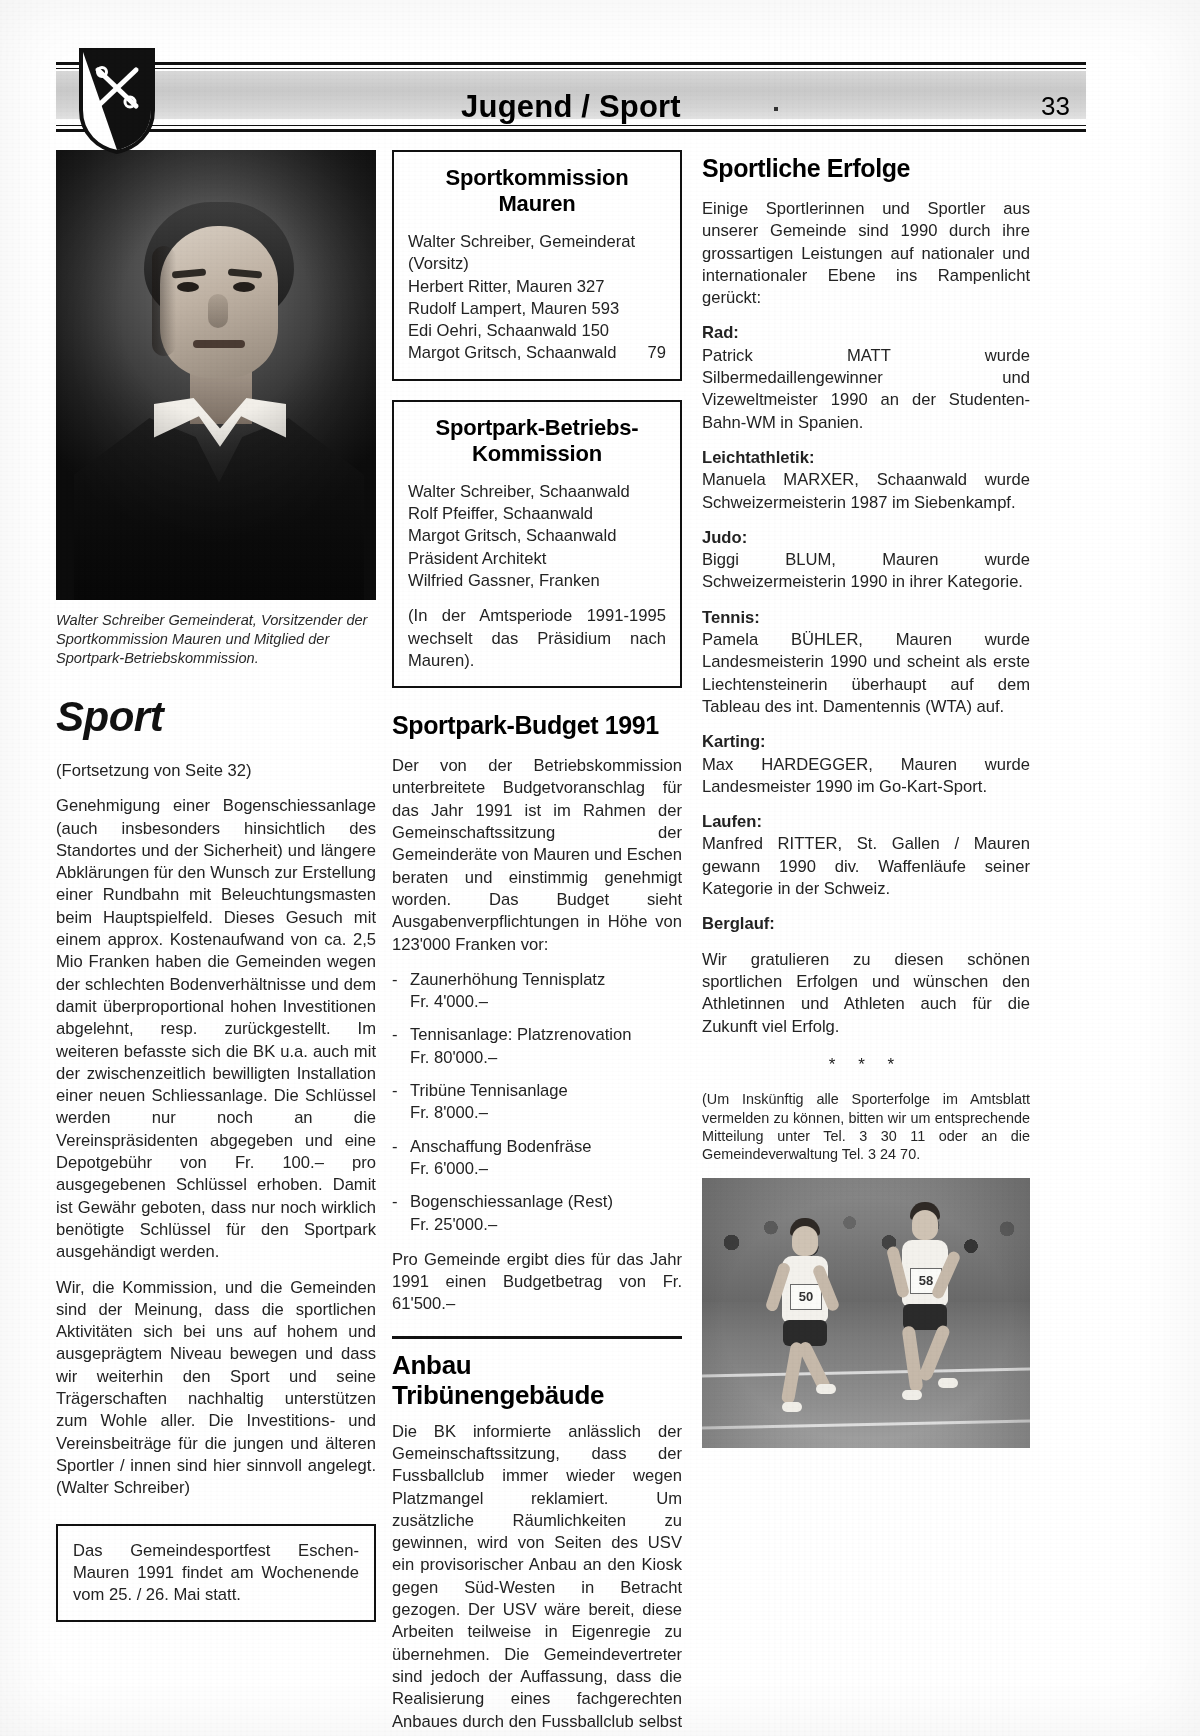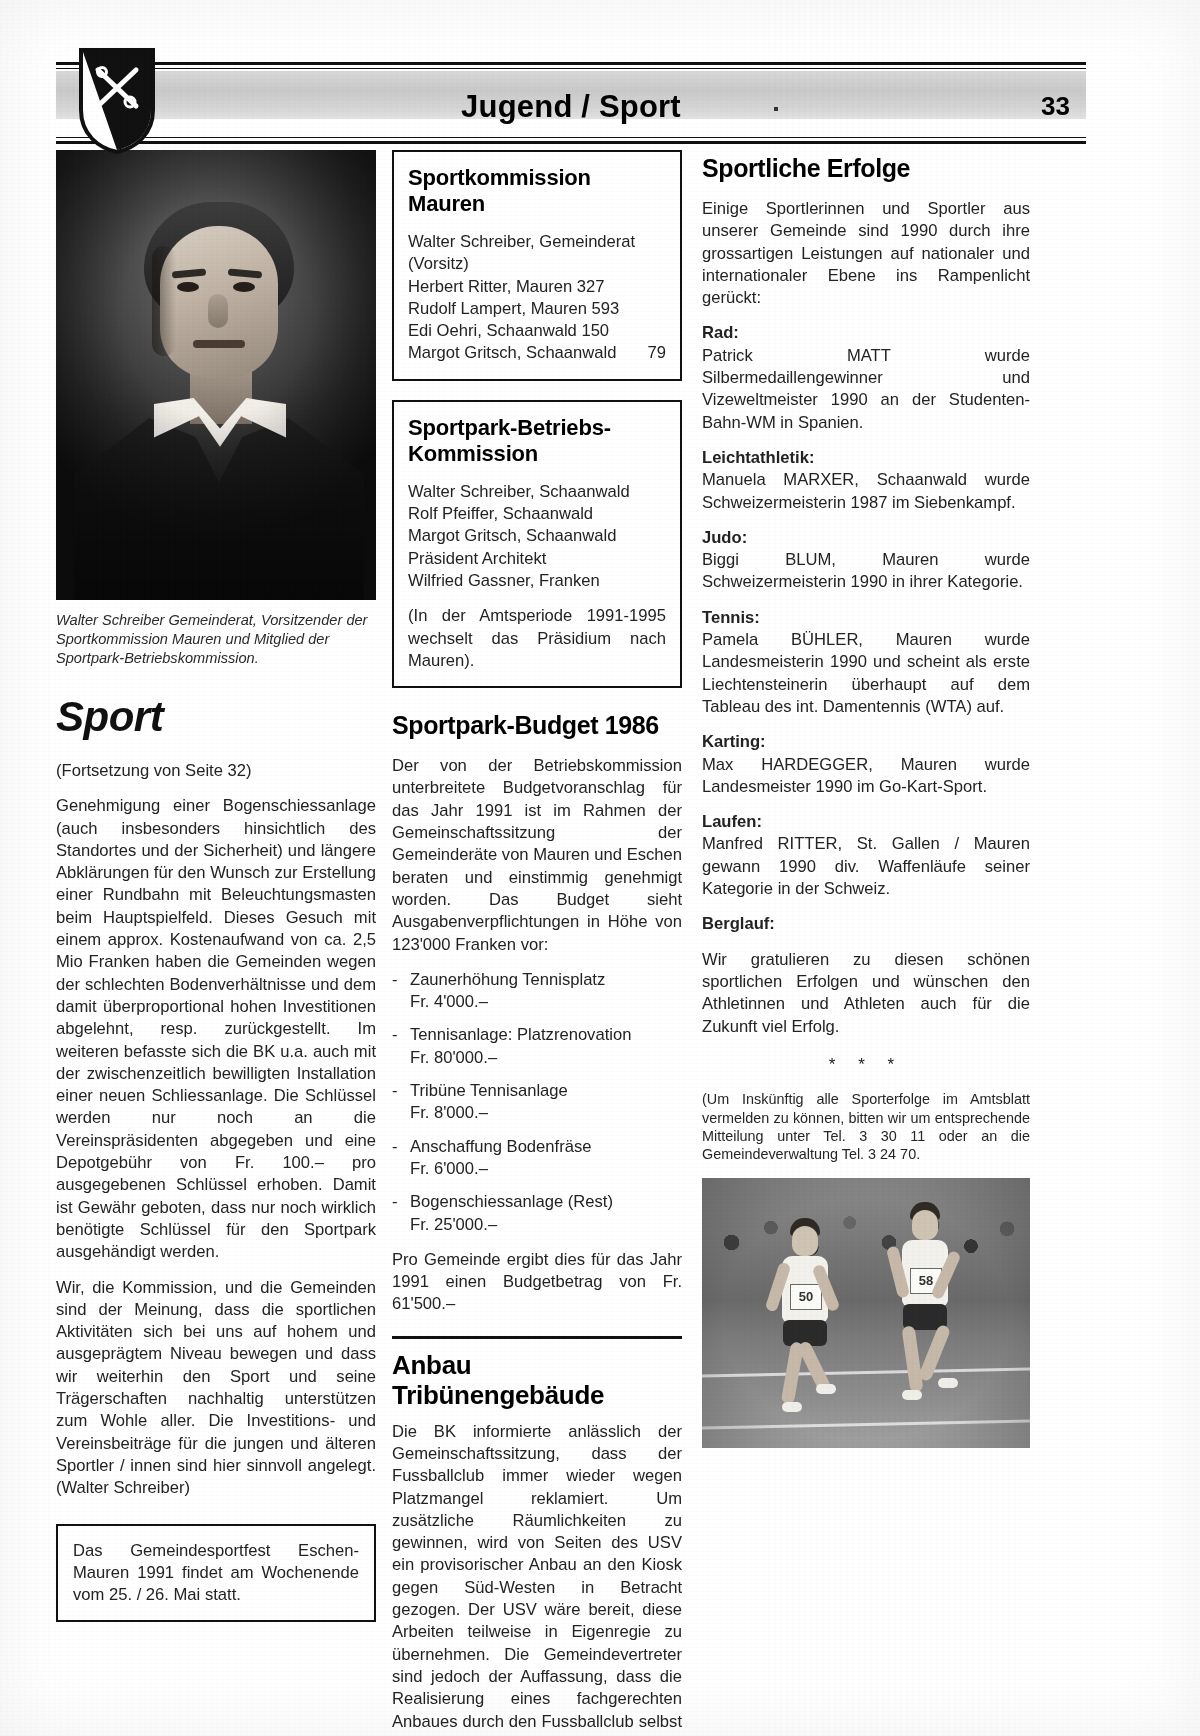--- a/index.html
+++ b/index.html
@@ -35,21 +35,21 @@
     box-shadow: inset 0 0 70px rgba(0,0,0,0.055);
     z-index: 41;
   }
 
   
   .masthead {
     position: absolute;
     left: 56px;
     top: 62px;
     width: 1030px;
-    height: 82px;
+    height: 70px;
   }
   .rule-top, .rule-bot {
     position: absolute;
     left: 0;
     width: 1030px;
     background: #111;
   }
   .rule-top { top: 0; height: 3px; }
   .rule-top2 { position:absolute; left:0; top:6px; width:1030px; height:1px; background:#111; }
   .rule-bot { bottom: 0; height: 3px; }
@@ -77,21 +77,21 @@
     left: 718px;
     top: 36px;
     width: 4px; height: 4px;
     background: #333;
   }
   .page-num {
     position: absolute;
     right: 16px;
     top: 20px;
     font-size: 26px;
-    font-weight: bold;
+    font-weight: normal;
     color: #000;
   }
 
   
   .crest {
     position: absolute;
     left: 78px;
     top: 48px;
     width: 78px;
     height: 106px;
@@ -216,21 +216,21 @@
     padding: 13px 14px 14px 14px;
     margin-bottom: 19px;
     background: #fff;
   }
   .box h2 {
     margin: 0 0 14px 0;
     font-size: 22px;
     line-height: 26px;
     font-weight: bold;
     letter-spacing: -.2px;
-    text-align: left;
+    text-align: center;
     color: #000;
   }
   .box .line { display: block; text-align: left; }
   .box .line.spread {
     display: flex;
     justify-content: space-between;
   }
   .box .para { text-align: justify; margin-top: 13px; }
 
   .note-box {
@@ -456,21 +456,21 @@
       <h2>Sportpark-Betriebs-Kommission</h2>
       <span class="line">Walter Schreiber, Schaanwald</span>
       <span class="line">Rolf Pfeiffer, Schaanwald</span>
       <span class="line">Margot Gritsch, Schaanwald</span>
       <span class="line">Präsident Architekt</span>
       <span class="line">Wilfried Gassner, Franken</span>
       <div class="para">(In der Amtsperiode 1991-1995 wechselt das Präsidium nach Mauren).</div>
     </div>
 
     <div>
-      <h1 class="big">Sportpark-Budget 1986</h1>
+      <h1 class="big">Sportpark-Budget 1991</h1>
       <p>Der von der Betriebskommission unterbreitete Budgetvoranschlag für das Jahr 1991 ist im Rahmen der Gemeinschaftssitzung der Gemeinderäte von Mauren und Eschen beraten und einstimmig genehmigt worden. Das Budget sieht Ausgabenverpflichtungen in Höhe von 123'000 Franken vor:</p>
       <ul class="budget">
         <li>
           <span class="dash">-</span>
           <span>Zaunerhöhung Tennisplatz</span>
           <span class="amt">Fr.   4'000.–</span>
         </li>
         <li>
           <span class="dash">-</span>
           <span>Tennisanlage: Platzrenovation</span>

